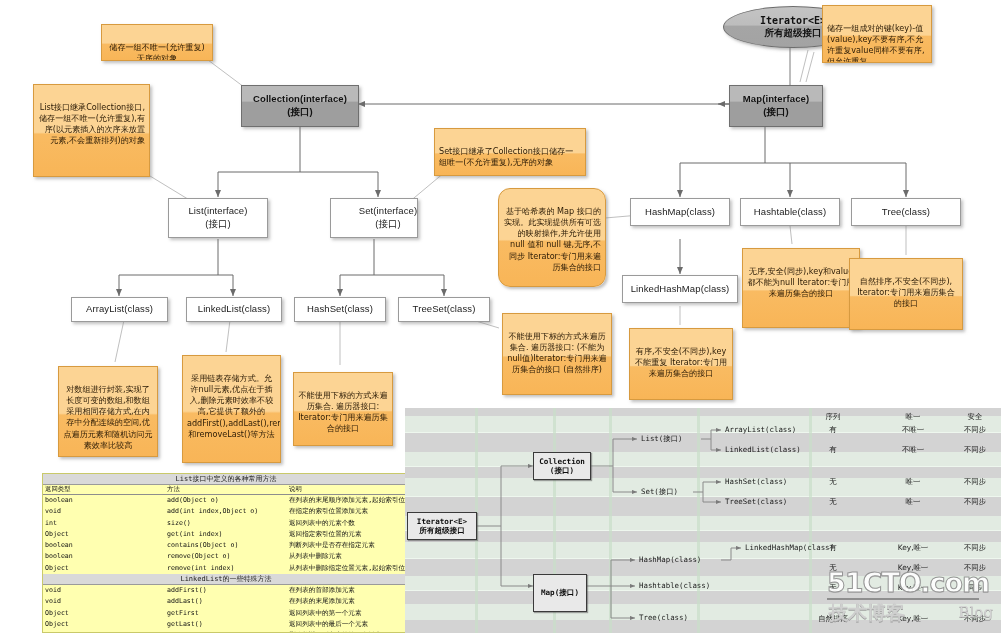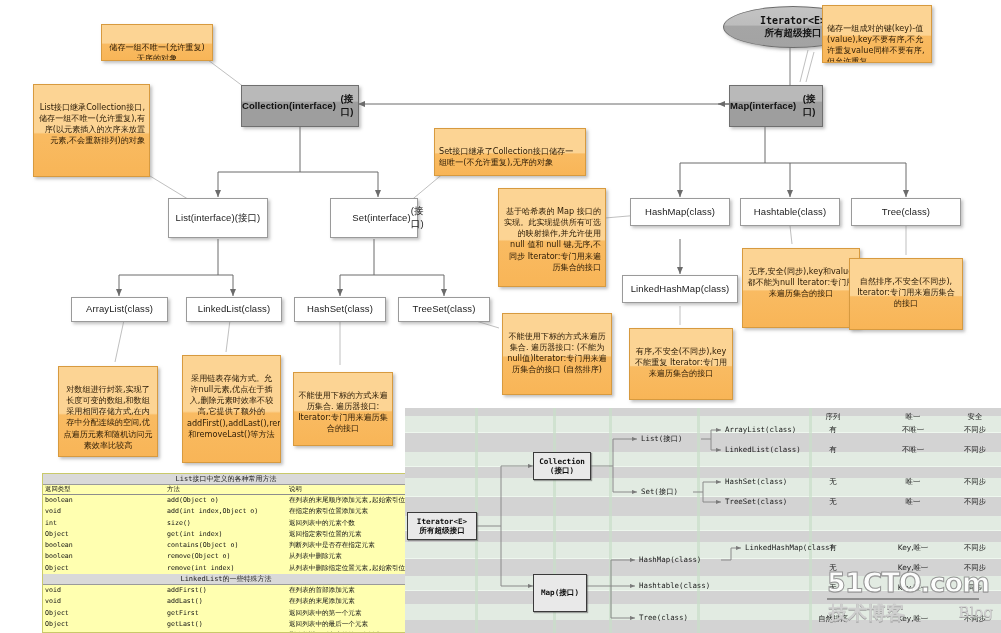--- a/index.html
+++ b/index.html
@@ -10,21 +10,21 @@
     position:relative;
     width:1001px; height:633px;
     overflow:hidden;
     background:#ffffff;
   }
   #wires { position:absolute; inset:0; width:1001px; height:633px; pointer-events:none; }
 
   
   .node {
     position:absolute;
-    display:flex; flex-direction:row;
+    display:flex; flex-direction:column;
     align-items:center; justify-content:center;
     text-align:center;
     background:#ffffff;
     border:1px solid #9a9a9a;
     box-shadow:2px 2px 3px rgba(120,120,120,.45);
     font-size:9.5px; color:#1b1b1b;
     line-height:1.35;
     letter-spacing:.1px;
   }
   .node.iface-grey {
@@ -296,21 +296,21 @@
   <div class="callout ta-l" style="left:434px; top:128px; width:152px; height:48px;">Set接口继承了Collection接口储存一组唯一(不允许重复),无序的对象</div>
 
   <div class="callout" style="left:58px; top:366px; width:100px; height:91px;">对数组进行封装,实现了长度可变的数组,和数组采用相同存储方式,在内存中分配连续的空间,优点遍历元素和随机访问元素效率比较高</div>
 
   <div class="callout" style="left:182px; top:355px; width:99px; height:108px;">采用链表存储方式。允许null元素,优点在于插入,删除元素时效率不较高,它提供了额外的addFirst(),addLast(),removeFirst()和removeLast()等方法</div>
 
   <div class="callout" style="left:293px; top:372px; width:100px; height:74px;">不能使用下标的方式来遍历集合. 遍历器接口: Iterator:专门用来遍历集合的接口</div>
 
   <div class="callout" style="left:502px; top:313px; width:110px; height:82px;">不能使用下标的方式来遍历集合. 遍历器接口: (不能为null值)Iterator:专门用来遍历集合的接口 (自然排序)</div>
 
-  <div class="callout ta-r" style="left:498px; top:188px; width:108px; height:99px;">基于哈希表的 Map 接口的实现。此实现提供所有可选的映射操作,并允许使用 null 值和 null 键,无序,不同步 Iterator:专门用来遍历集合的接口</div>
+  <div class="callout ta-r" style="left:498px; top:188px; width:108px; height:99px;border-radius:12px;">基于哈希表的 Map 接口的实现。此实现提供所有可选的映射操作,并允许使用 null 值和 null 键,无序,不同步 Iterator:专门用来遍历集合的接口</div>
 
   <div class="callout" style="left:629px; top:328px; width:104px; height:72px;">有序,不安全(不同步),key不能重复 Iterator:专门用来遍历集合的接口</div>
 
   <div class="callout" style="left:742px; top:248px; width:118px; height:80px;">无序,安全(同步),key和value都不能为null Iterator:专门用来遍历集合的接口</div>
 
   <div class="callout" style="left:849px; top:258px; width:114px; height:72px;">自然排序,不安全(不同步), Iterator:专门用来遍历集合的接口</div>
 
   <div id="tables">
     <table>
       <tbody>

